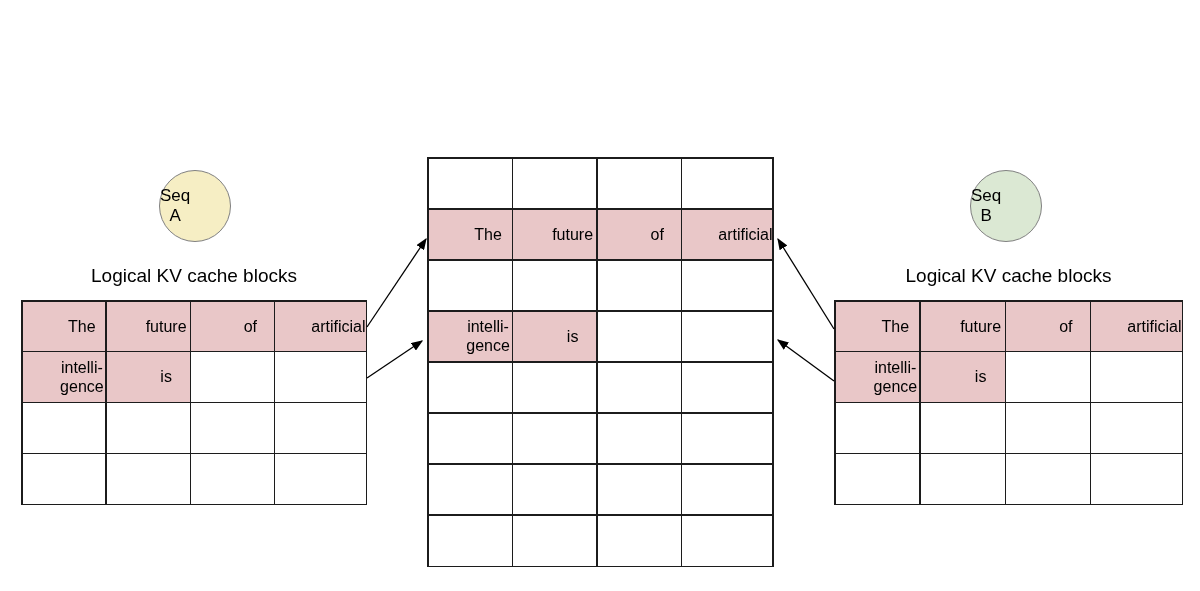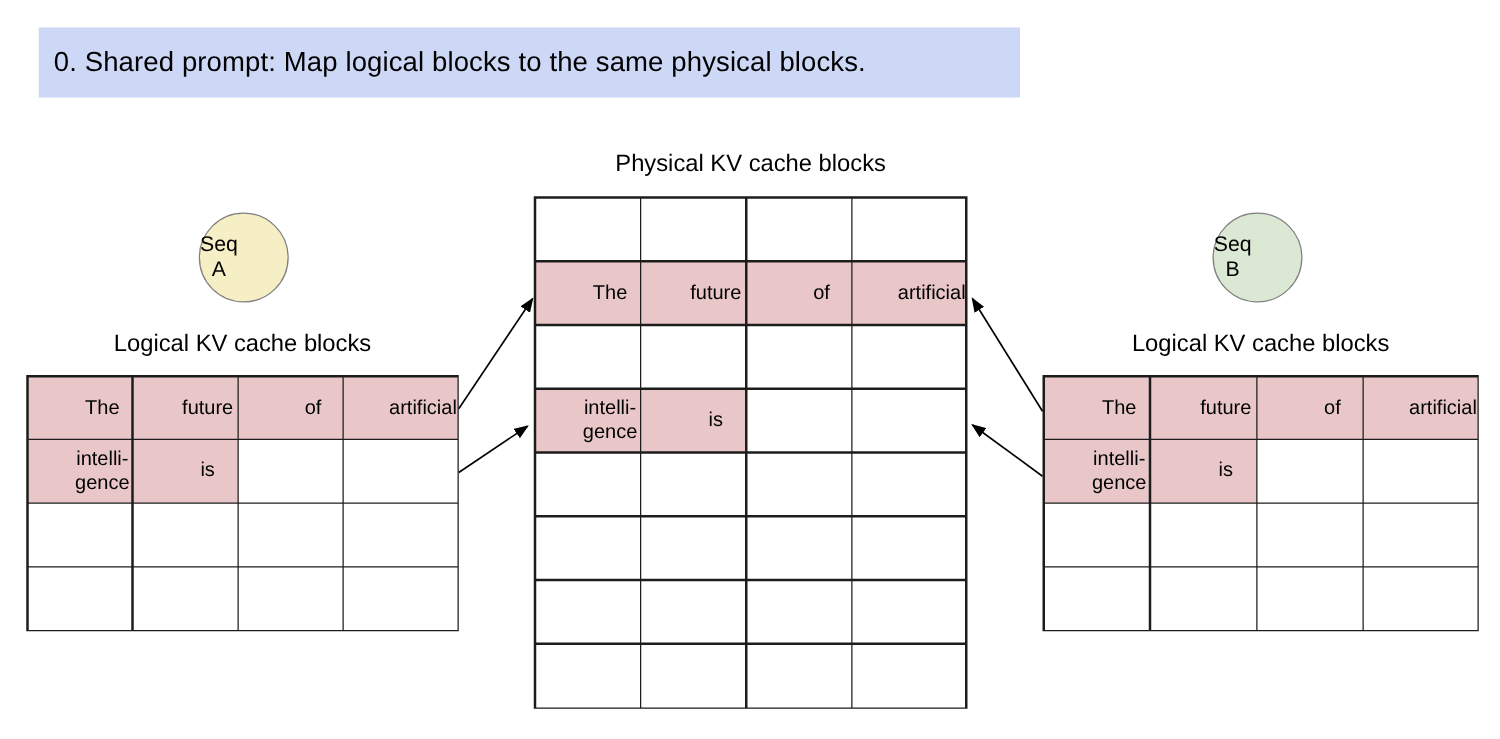--- a/index.html
+++ b/index.html
@@ -87,25 +87,21 @@
   svg.overlay line {
     stroke: var(--arrow, #000);
     stroke-width: 1.3;
   }
 </style>
 </head>
 <body>
 
 <div class="canvas">
 
-  <div class="banner">
-    <span>0. Shared prompt: Map logical blocks to the same physical blocks.</span>
-  </div>
-
-  <div class="section-title" id="physical-title">Physical KV cache blocks</div>
+
 
   <div class="seq-circle" id="seq-a">
     <span>Seq
 A</span>
   </div>
 
   <div class="seq-circle" id="seq-b">
     <span>Seq
 B</span>
   </div>

